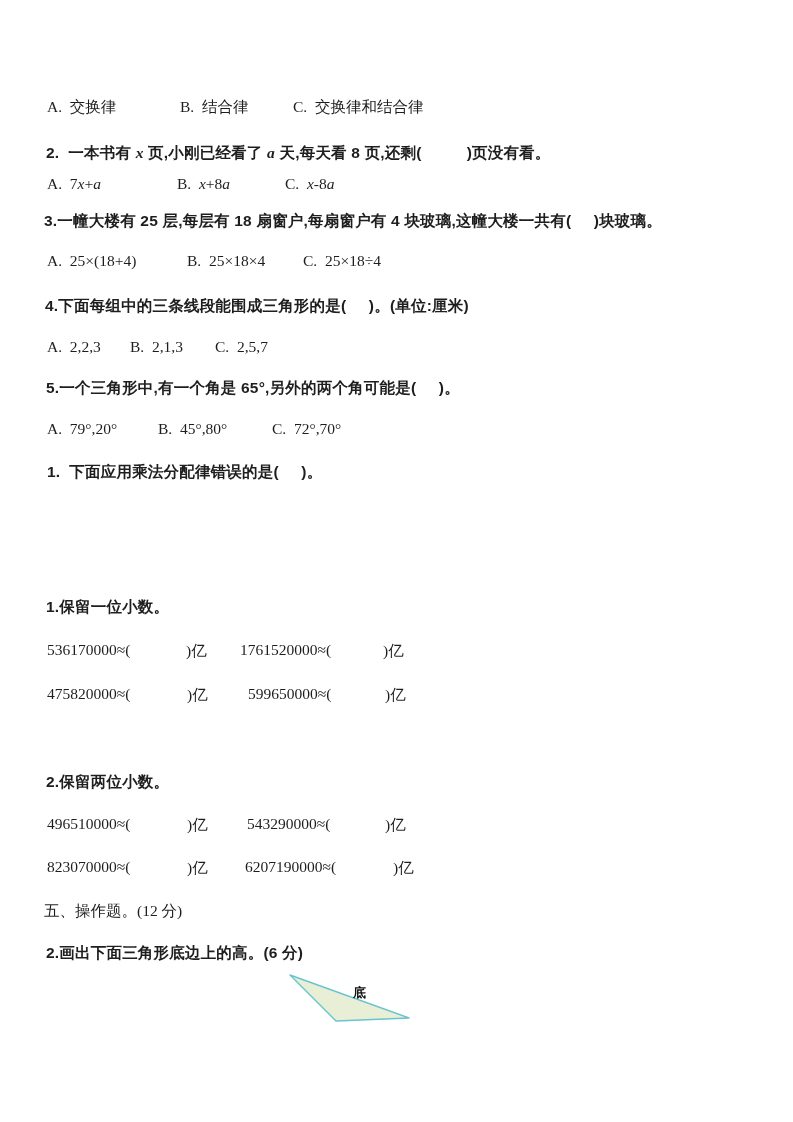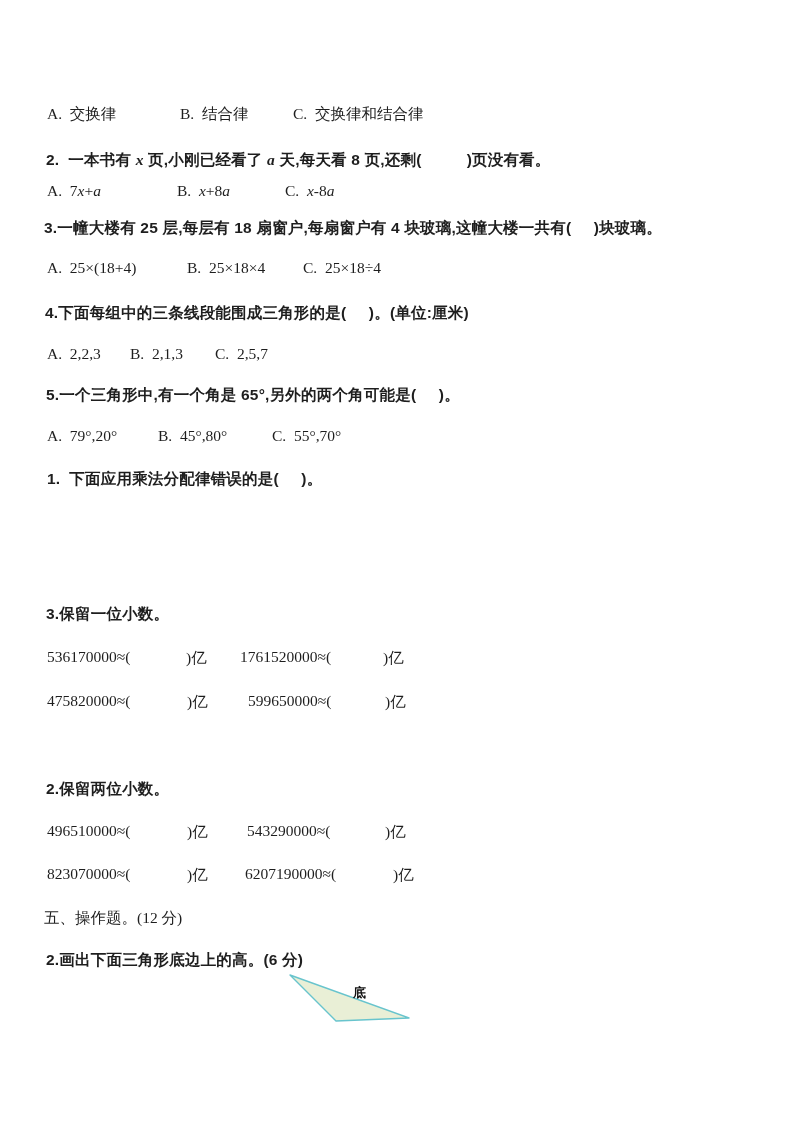--- a/index.html
+++ b/index.html
@@ -1,19 +1,19 @@
 <!DOCTYPE html>
 <html lang="zh"><head>
 <meta charset="utf-8">
 <style>
   html,body{margin:0;padding:0;background:#ffffff;}
   .page{position:relative;width:793px;height:1122px;background:#ffffff;overflow:hidden;
         color:#1e1e1e;}
   .line{position:absolute;left:0;width:100%;height:22px;}
-  .seg{position:absolute;white-space:pre;top:16px;}
+  .seg{position:absolute;white-space:pre;top:9px;}
   .hei{font-family:"Liberation Sans","DejaVu Sans",sans-serif;font-weight:600;
        font-size:15.5px;letter-spacing:0.2px;}
   .song{font-family:"Liberation Serif","DejaVu Serif",serif;font-weight:400;
         font-size:15.5px;}
   .var{font-style:italic;font-family:"Liberation Serif","DejaVu Serif",serif;}
   .tri-svg{position:absolute;left:270px;top:965px;}
   .tri-poly{fill:#e9efd6;stroke:#68c4cd;stroke-width:1.4;stroke-linejoin:round;}
   .tri-label{position:absolute;left:353px;top:984px;font-family:"Liberation Sans","DejaVu Sans",sans-serif;
              font-weight:700;font-size:13px;color:#111;}
 </style>
@@ -54,29 +54,29 @@
     <span class="seg" style="left:130px">B.  2,1,3</span>
     <span class="seg" style="left:215px">C.  2,5,7</span>
   </div>
 
   <div class="line hei" style="top:369px">
     <span class="seg" style="left:46px">5.一个三角形中,有一个角是 65°,另外的两个角可能是(     )。</span>
   </div>
   <div class="line song" style="top:411px">
     <span class="seg" style="left:47px">A.  79°,20°</span>
     <span class="seg" style="left:158px">B.  45°,80°</span>
-    <span class="seg" style="left:272px">C.  55°,70°</span>
+    <span class="seg" style="left:272px">C.  72°,70°</span>
   </div>
 
   <div class="line hei" style="top:453px">
     <span class="seg" style="left:47px">1.  下面应用乘法分配律错误的是(     )。</span>
   </div>
 
   <div class="line hei" style="top:588px">
-    <span class="seg" style="left:46px">3.保留一位小数。</span>
+    <span class="seg" style="left:46px">1.保留一位小数。</span>
   </div>
   <div class="line song" style="top:632px">
     <span class="seg" style="left:47px">536170000≈(</span>
     <span class="seg" style="left:186px">)亿</span>
     <span class="seg" style="left:240px">1761520000≈(</span>
     <span class="seg" style="left:383px">)亿</span>
   </div>
   <div class="line song" style="top:676px">
     <span class="seg" style="left:47px">475820000≈(</span>
     <span class="seg" style="left:187px">)亿</span>

